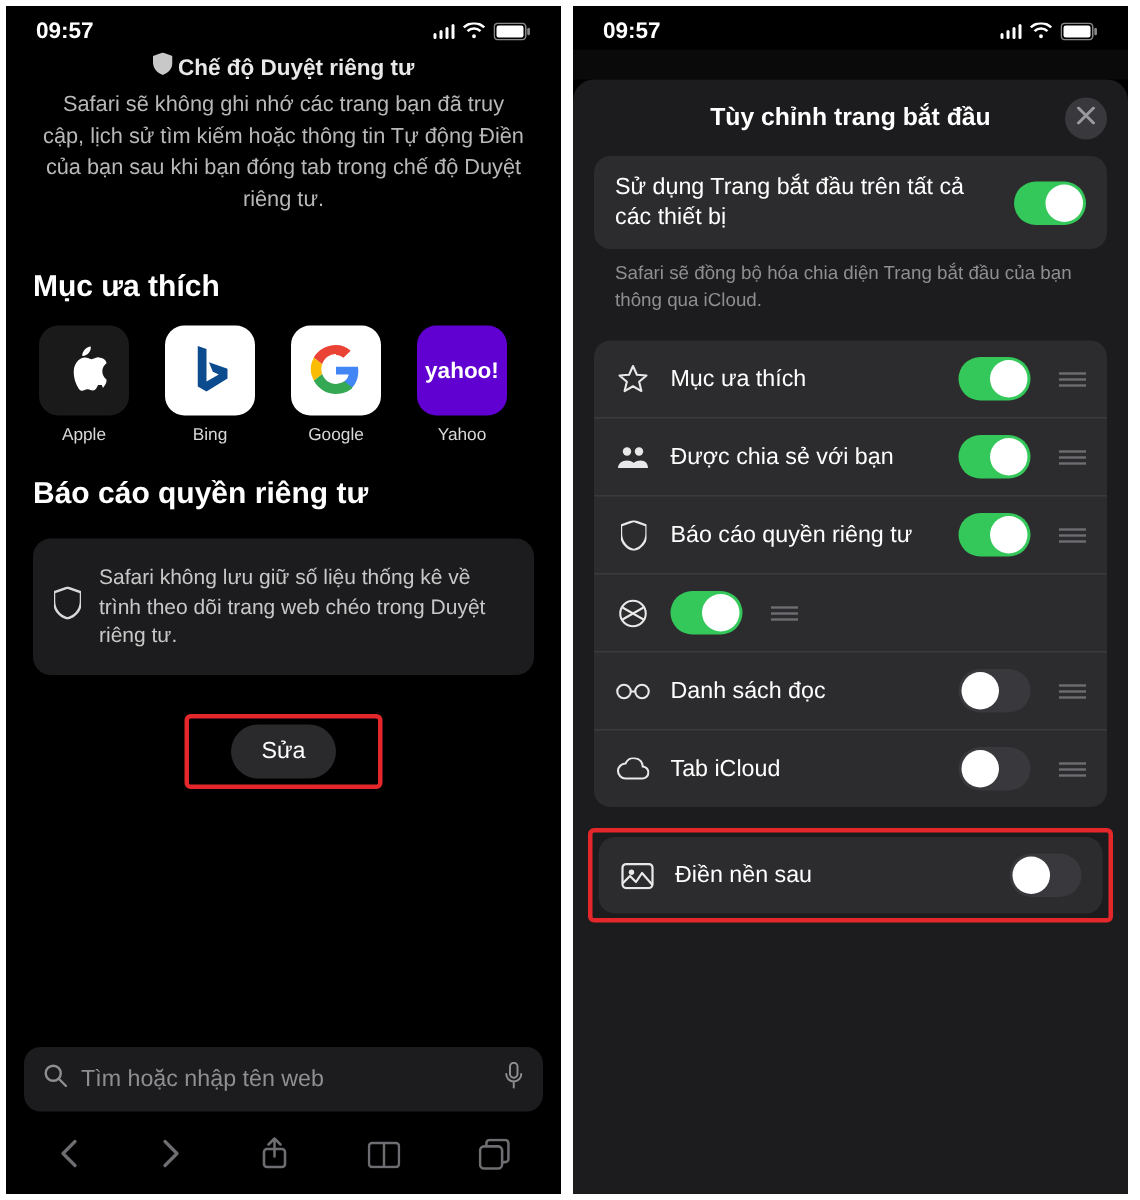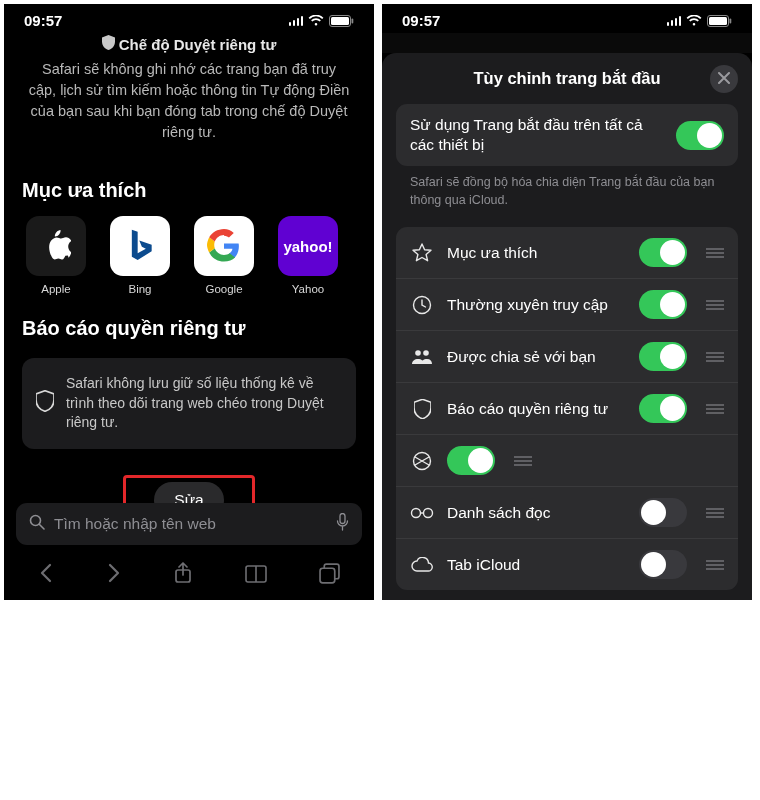--- a/index.html
+++ b/index.html
@@ -1,17 +1,17 @@
 <!DOCTYPE html>
 <html><head>
 <meta charset="utf-8">
 <style>
   * { box-sizing: border-box; margin: 0; padding: 0; }
   body { background: #fff; font-family: -apple-system, Helvetica, Arial, sans-serif; display: flex; gap: 8px; padding: 4px; }
-  .phone { width: 370px; height: 596px; background: #000; border-radius: 0; overflow: hidden; position: relative; display: flex; flex-direction: column; color: #fff; }
+  .phone { width: 370px; height: 792px; background: #000; border-radius: 0; overflow: hidden; position: relative; display: flex; flex-direction: column; color: #fff; }
   .status-bar { display: flex; justify-content: space-between; align-items: center; padding: 8px 20px 4px; font-size: 15px; font-weight: 600; }
   .status-icons { display: flex; gap: 5px; align-items: center; }
   .sig-bars { display: flex; gap: 1.5px; align-items: flex-end; }
   .sig-bars span { width: 2.5px; background: #fff; border-radius: 1px; }
   .b1{height:4px}.b2{height:6px}.b3{height:8px}.b4{height:10px}
   .wifi-ic, .batt-ic { display: inline-flex; }
 
   
   .content-l { flex: 1; padding: 0 18px; display: flex; flex-direction: column; overflow: hidden; }
   .priv-banner { text-align: center; padding: 2px 6px 14px; }
@@ -252,39 +252,20 @@
               <span class="drag-ic">
                 <svg width="18" height="10" viewBox="0 0 18 10">
                   <line x1="0" y1="1" x2="18" y2="1" stroke="currentColor" stroke-width="1.6"></line>
                   <line x1="0" y1="5" x2="18" y2="5" stroke="currentColor" stroke-width="1.6"></line>
                   <line x1="0" y1="9" x2="18" y2="9" stroke="currentColor" stroke-width="1.6"></line>
                 </svg>
               </span>
             </div>
             <div class="row">
               <span class="row-ic">
-                <svg width="20" height="20" viewBox="0 0 20 20">
-                  <circle cx="10" cy="10" r="8.5" stroke="#e8e8e8" stroke-width="1.4" fill="none"></circle>
-                  <path d="M10 5v5l3.5 2" stroke="#e8e8e8" stroke-width="1.4" fill="none" stroke-linecap="round"></path>
-                </svg>
-              </span>
-              <div class="row-lbl">Thường xuyên truy cập</div>
-              <div class="toggle on">
-                <div class="knob"></div>
-              </div>
-              <span class="drag-ic">
-                <svg width="18" height="10" viewBox="0 0 18 10">
-                  <line x1="0" y1="1" x2="18" y2="1" stroke="currentColor" stroke-width="1.6"></line>
-                  <line x1="0" y1="5" x2="18" y2="5" stroke="currentColor" stroke-width="1.6"></line>
-                  <line x1="0" y1="9" x2="18" y2="9" stroke="currentColor" stroke-width="1.6"></line>
-                </svg>
-              </span>
-            </div>
-            <div class="row">
-              <span class="row-ic">
                 <svg width="22" height="16" viewBox="0 0 22 16">
                   <circle cx="7" cy="4" r="2.8" fill="#e8e8e8"></circle>
                   <circle cx="15" cy="4" r="2.8" fill="#e8e8e8"></circle>
                   <path d="M1 15c0-3 2.7-5 6-5s6 2 6 5M10 15c0-3 2.7-5 6-5s5 2 5 5" fill="#e8e8e8"></path>
                 </svg>
               </span>
               <div class="row-lbl">Được chia sẻ với bạn</div>
               <div class="toggle on">
                 <div class="knob"></div>
               </div>

